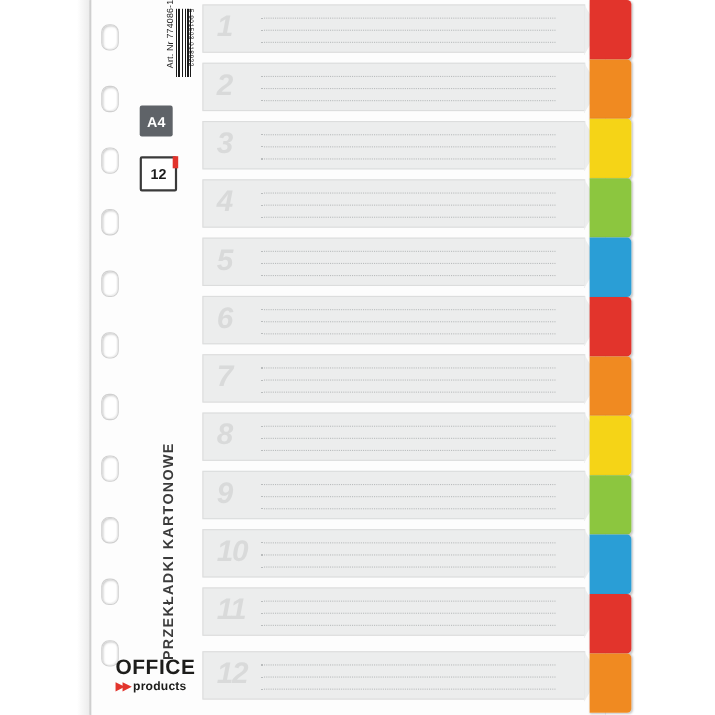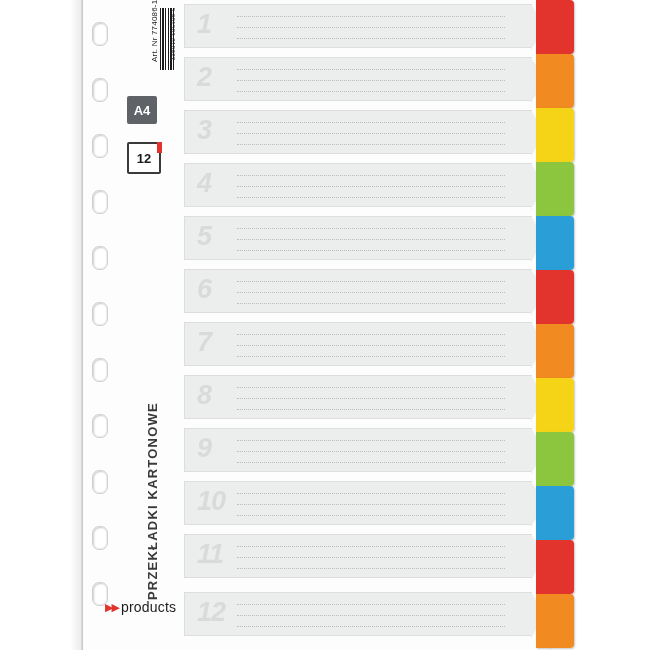--- a/index.html
+++ b/index.html
@@ -181,23 +181,24 @@
     gap: 3px;
     margin-top: 1px;
   }
   .logo-arrows {
     color: #e2342c;
     font-size: 11px;
     letter-spacing: -2px;
     line-height: 11px;
   }
   .logo-word {
-    font-size: 14px;
+    font-size: 11px;
     color: #1d1d1b;
     letter-spacing: 0.2px;
+    font-weight: bold;
   }
 
   
   .rows {
     position: absolute;
     left: 124px;
     top: 0;
     width: 426px;
     height: 650px;
   }
@@ -300,20 +301,21 @@
   <div class="vertical-text v-artnr">Art. Nr 774086-13X</div>
 
   <div class="barcode"></div>
   <div class="barcode-num">5 901503 018922</div>
 
   <div class="badge-a4">A4</div>
   <div class="badge-12">12</div>
   <div class="badge-12-tab"></div>
 
   <div class="logo">
+    <div class="logo-main">OFFICE</div>
     <div class="logo-sub">
       <span class="logo-arrows">▶▶</span>
       <span class="logo-word">products</span>
     </div>
   </div>
 
   <div class="rows" id="rows">
       <div class="row" style="top: 4px; width: 362px;">
         <div class="row-card" style="width: 348px;">
           <div class="row-num">1</div>

